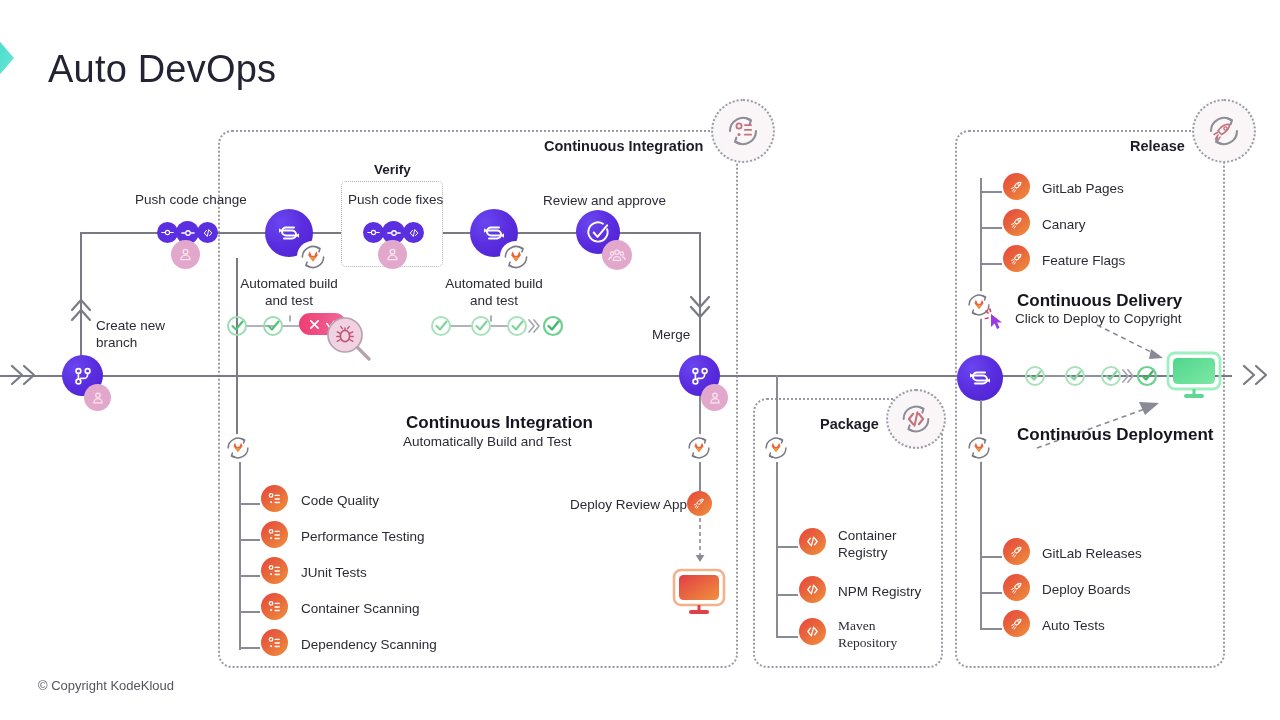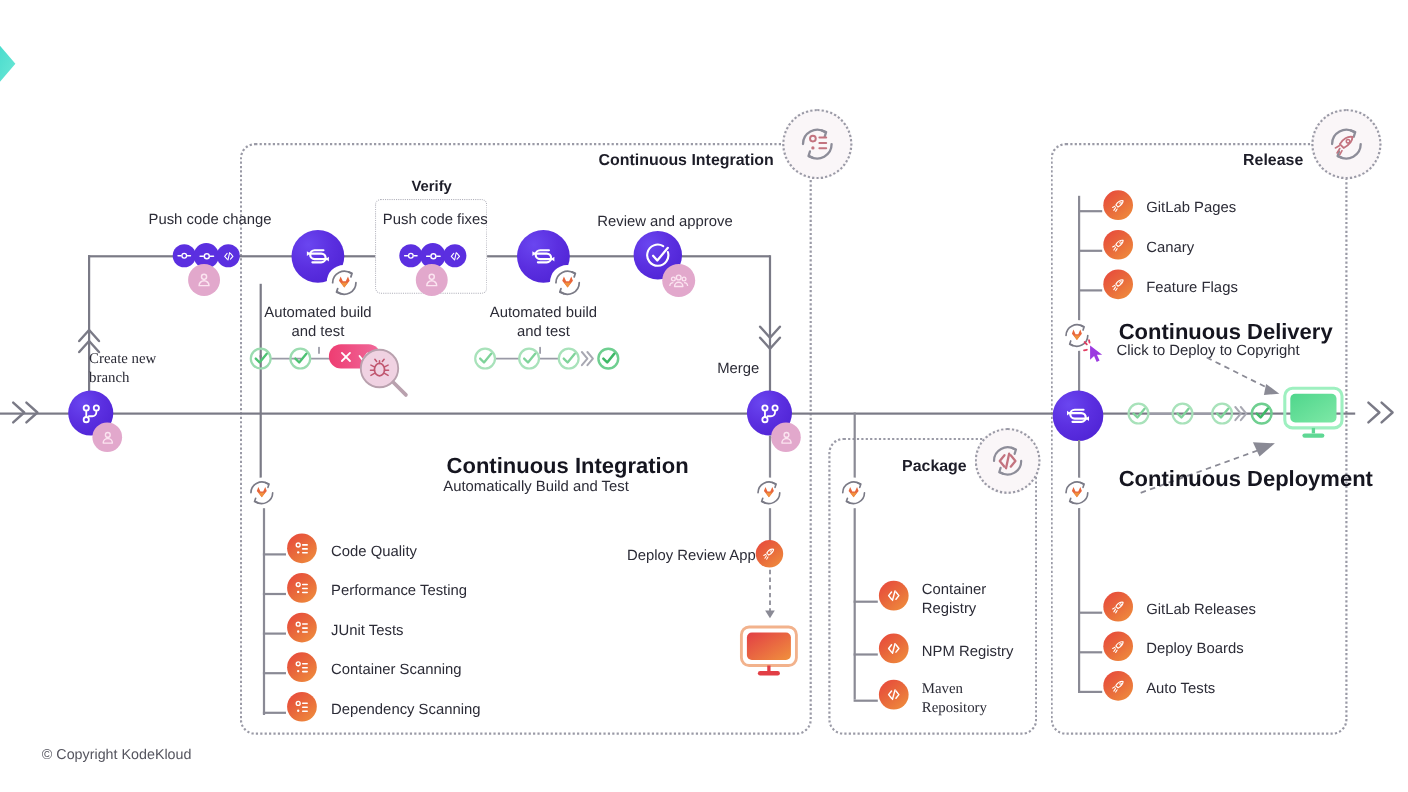--- a/index.html
+++ b/index.html
@@ -48,21 +48,21 @@
   
   #verify-box {
     border:1px dotted #b0b0ba;
     border-radius:5px;
     background:#fff;
   }
 
   
   .lbl { font-size:13.5px; color:#2b2b36; white-space:nowrap; line-height:17px; }
   .lbl-wrap { font-size:13.5px; color:#2b2b36; line-height:17px; text-align:center;}
-  .head-bold { font-size:20px; font-weight:bold; color:#15151f; white-space:nowrap;}
+  .head-bold { font-size:17px; font-weight:bold; color:#15151f; white-space:nowrap;}
   .head-sub  { font-size:13.5px; color:#2b2b36; line-height:17px; }
 
   
   .hline { background:#7a7a86; height:2px; }
   .vline { background:#7a7a86; width:2px; }
   .tline { background:#8a8a95; height:1.5px; }
   .tvline{ background:#8a8a95; width:1.5px; }
 
   
   .node {
@@ -109,20 +109,21 @@
     <svg width="70" height="100" viewBox="0 0 70 100">
       <defs>
         <linearGradient id="tealg" x1="0" y1="0" x2="1" y2="1">
           <stop offset="0%" stop-color="#24cfc4"></stop>
           <stop offset="100%" stop-color="#79ecd9"></stop>
         </linearGradient>
       </defs>
       <path d="M0 8 L36 50 L0 92 L0 62 L14 50 L0 38 Z" fill="url(#tealg)"></path>
     </svg>
   </div>
+  <div class="abs" id="title">Auto DevOps</div>
   <div class="abs" id="copyright">© Copyright KodeKloud</div>
 
   <div class="abs group-box" style="left:218px;top:130px;width:520px;height:538px;"></div>
   <div class="abs group-box" style="left:753px;top:398px;width:190px;height:270px;"></div>
   <div class="abs group-box" style="left:955px;top:130px;width:270px;height:538px;"></div>
 
   <div class="abs group-title" style="left:544px;top:138px;">Continuous Integration</div>
   <div class="abs badge" style="left:711px;top:99px;width:64px;height:64px;">
     <span>
       <svg width="40" height="40" viewBox="0 0 40 40">
@@ -192,21 +193,21 @@
       <path d="M4 22 L13 12 L22 22 M4 32 L13 22 L22 32" fill="none" stroke="#7a7a86" stroke-width="2.2" stroke-linecap="round" stroke-linejoin="round"></path>
     </svg>
   </div>
 
   <div class="abs" style="left:687px;top:295px;">
     <svg width="26" height="34" viewBox="0 0 26 34">
       <path d="M4 2 L13 12 L22 2 M4 12 L13 22 L22 12" fill="none" stroke="#7a7a86" stroke-width="2.2" stroke-linecap="round" stroke-linejoin="round"></path>
     </svg>
   </div>
 
-  <div class="abs lbl" style="left:81px;top:317px;width:90px;white-space:normal;font-family:Liberation Serif, serif;">
+  <div class="abs lbl" style="left:96px;top:317px;width:90px;white-space:normal;">
     <span>Create new</span><br>
     <span>branch</span>
   </div>
   <div class="abs lbl" style="left:652px;top:326px;">Merge</div>
 
   <div class="abs node" style="left:62px;top:355px;width:41px;height:41px;">
     <span>
       <svg width="22" height="22" viewBox="0 0 24 24">
         <circle cx="7" cy="6.5" r="2.6" fill="none" stroke="#fff" stroke-width="1.8"></circle>
         <circle cx="17" cy="6.5" r="2.6" fill="none" stroke="#fff" stroke-width="1.8"></circle>

